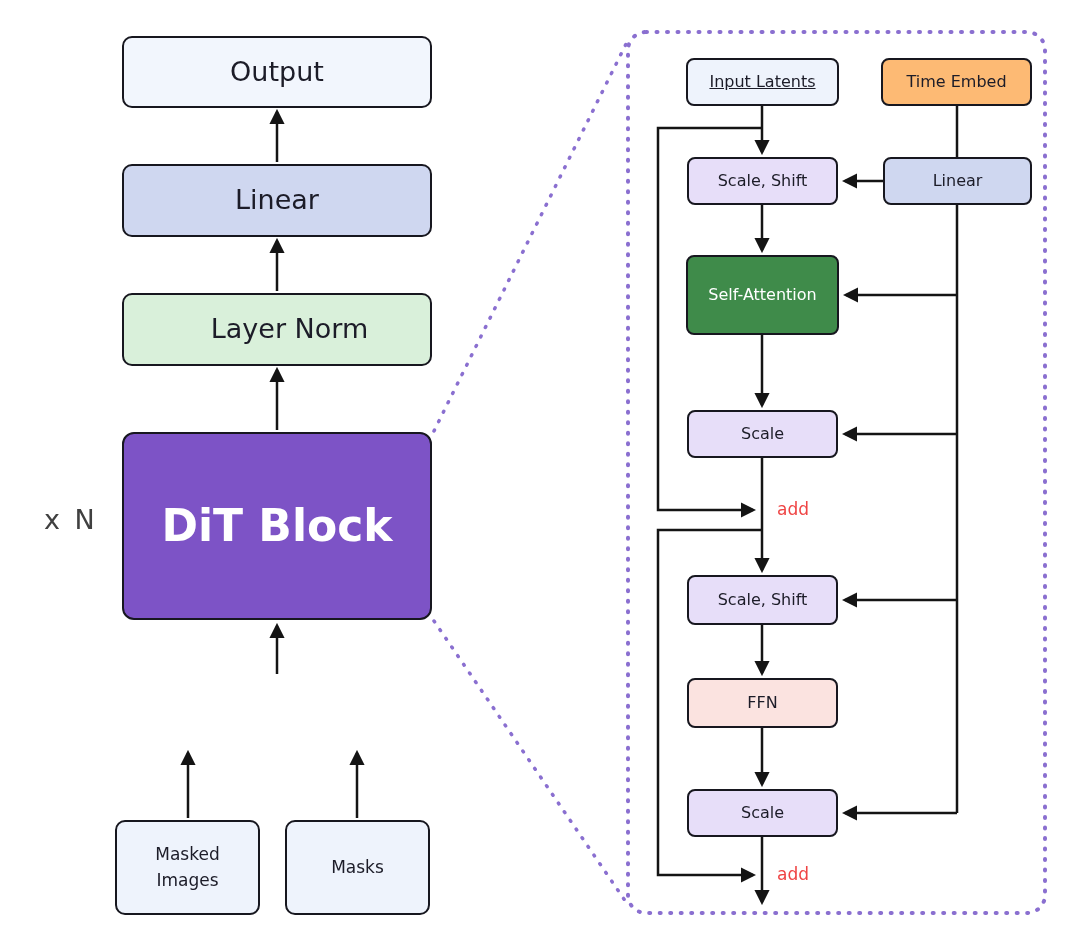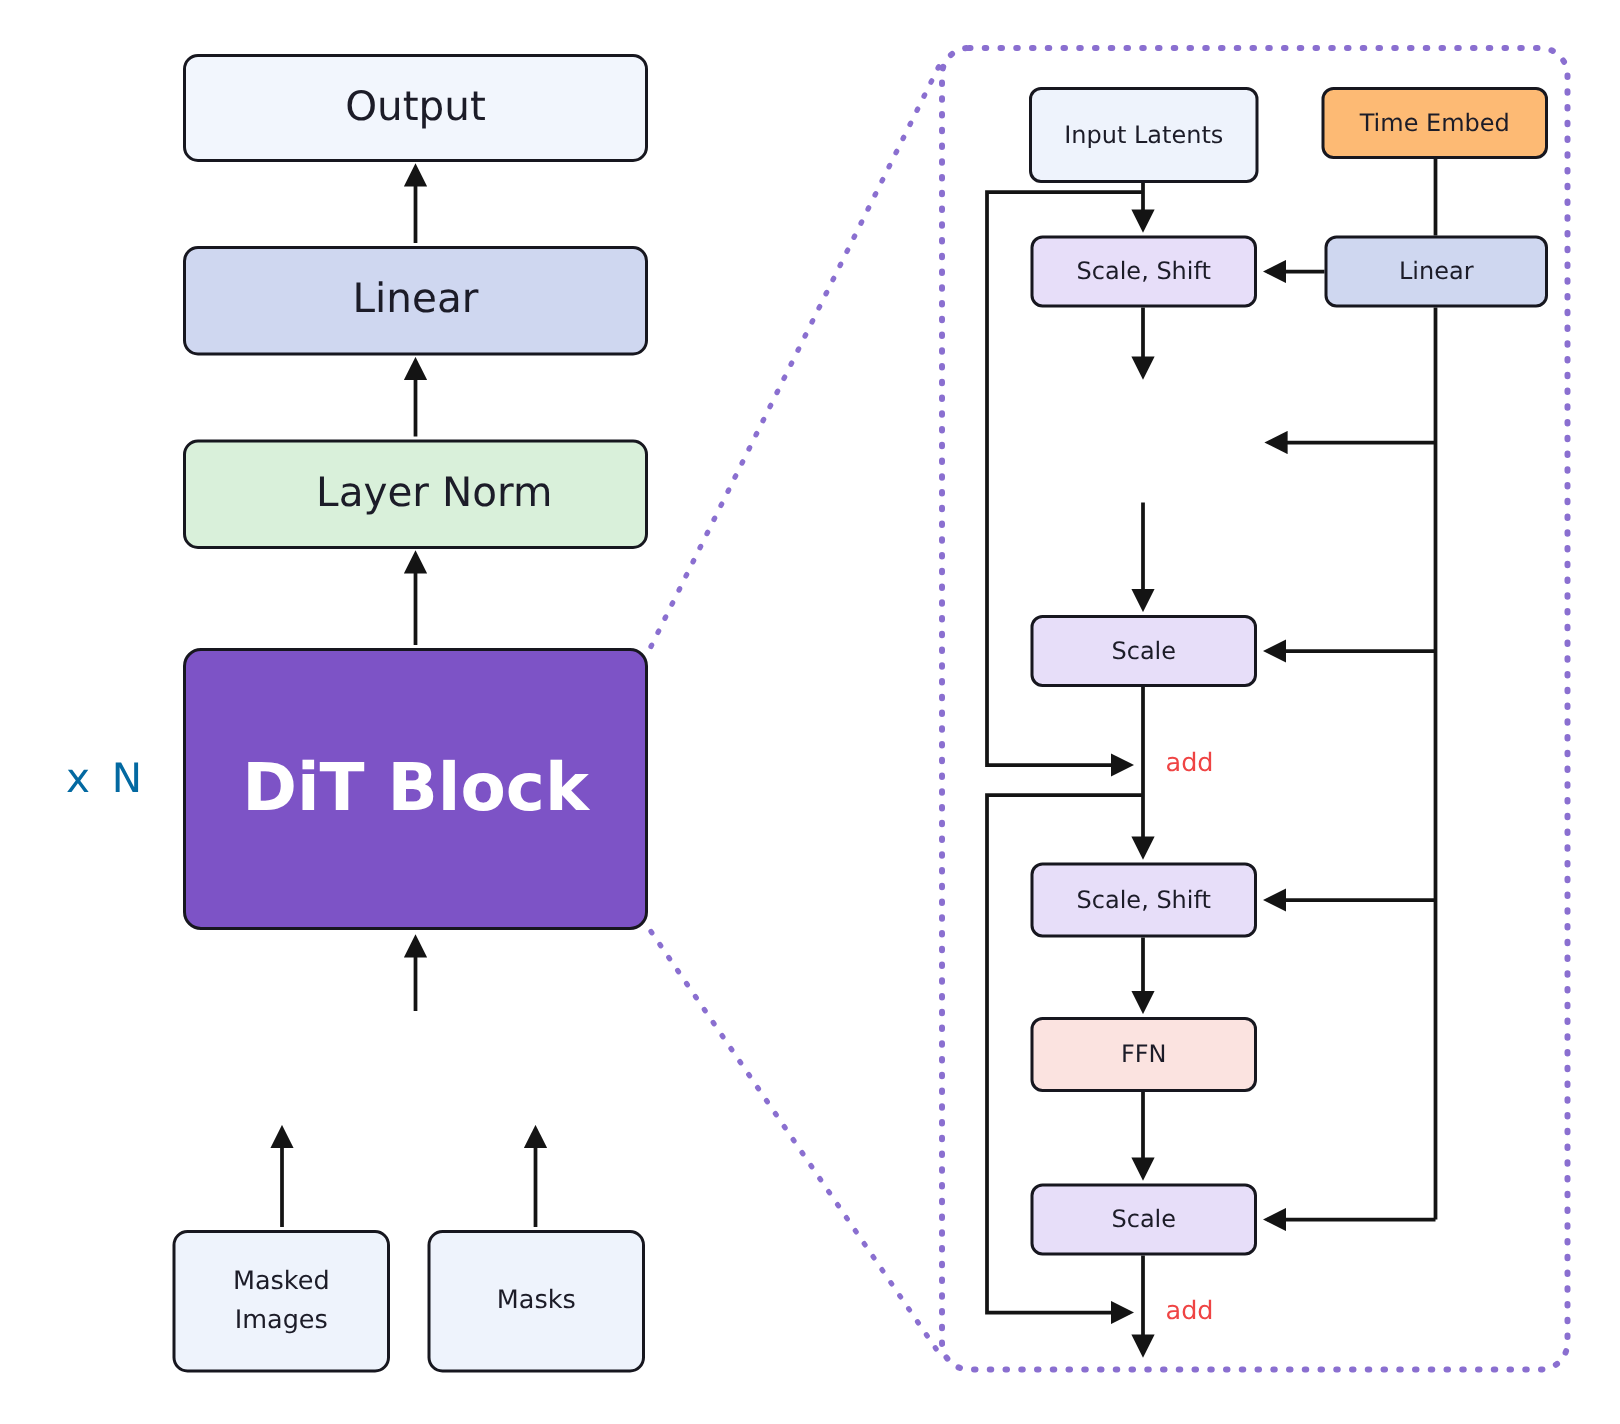--- a/index.html
+++ b/index.html
@@ -39,24 +39,24 @@
   .n-linear      { left:122px; top:164px; width:310px; height:73px;  background:#cfd7f0; }
   .n-layernorm   { left:122px; top:293px; width:310px; height:73px;  background:#d9f0da;padding-left:25px; }
   .n-dit         { left:122px; top:432px; width:310px; height:188px; background:#7d53c6;
                    color:#ffffff; font-size:44px; border-radius:12px;font-weight:bold; }
   .n-conv        { left:122px; top:676px; width:310px; height:73px;  background:#d3daf2; }
   .n-maskedimgs  { left:115px; top:820px; width:145px; height:95px;  background:#eef3fc;
                    font-size:17px; padding:0 20px; line-height:1.5; }
   .n-masks       { left:285px; top:820px; width:145px; height:95px;  background:#eef3fc;
                    font-size:17px; }
   .repeat-label  { position:absolute; left:44px; top:504px; font-size:27px;
-                   color:#0369a1; letter-spacing:3px; }
+                   color:#404040; letter-spacing:3px; }
 
   
-  .n-inputlatents{ left:686px; top:58px;  width:153px; height:64px; background:#eef3fc; }
+  .n-inputlatents{ left:686px; top:58px;  width:153px; height:48px; background:#eef3fc;text-decoration:underline; }
   .n-timeembed   { left:881px; top:58px;  width:151px; height:48px; background:#fdba74; }
   .n-scaleshift1 { left:687px; top:157px; width:151px; height:48px; background:#e7def9; }
   .n-linear2     { left:883px; top:157px; width:149px; height:48px; background:#cfd7f0; }
   .n-selfattn    { left:686px; top:255px; width:153px; height:80px; background:#3f8b4a;
                    color:#ffffff; }
   .n-scale1      { left:687px; top:410px; width:151px; height:48px; background:#e7def9; }
   .n-scaleshift2 { left:687px; top:575px; width:151px; height:50px; background:#e7def9; }
   .n-ffn         { left:687px; top:678px; width:151px; height:50px; background:#fbe3e0; }
   .n-scale2      { left:687px; top:789px; width:151px; height:48px; background:#e7def9; }
 
@@ -123,20 +123,21 @@
   <div class="box big n-layernorm">Layer Norm</div>
   <div class="box n-dit">DiT Block</div>
   <div class="box n-masks">Masks</div>
   <div class="box n-maskedimgs">Masked Images</div>
   <div class="repeat-label">x N</div>
 
   <div class="box small n-inputlatents">Input Latents</div>
   <div class="box small n-timeembed">Time Embed</div>
   <div class="box small n-scaleshift1">Scale, Shift</div>
   <div class="box small n-linear2">Linear</div>
+  <div class="box small n-selfattn">Self-Attention</div>
   <div class="box small n-scale1">Scale</div>
   <div class="add-label add-1">add</div>
   <div class="box small n-scaleshift2">Scale, Shift</div>
   <div class="box small n-ffn">FFN</div>
   <div class="box small n-scale2">Scale</div>
   <div class="add-label add-2">add</div>
 
 </div>
 
 </body></html>

